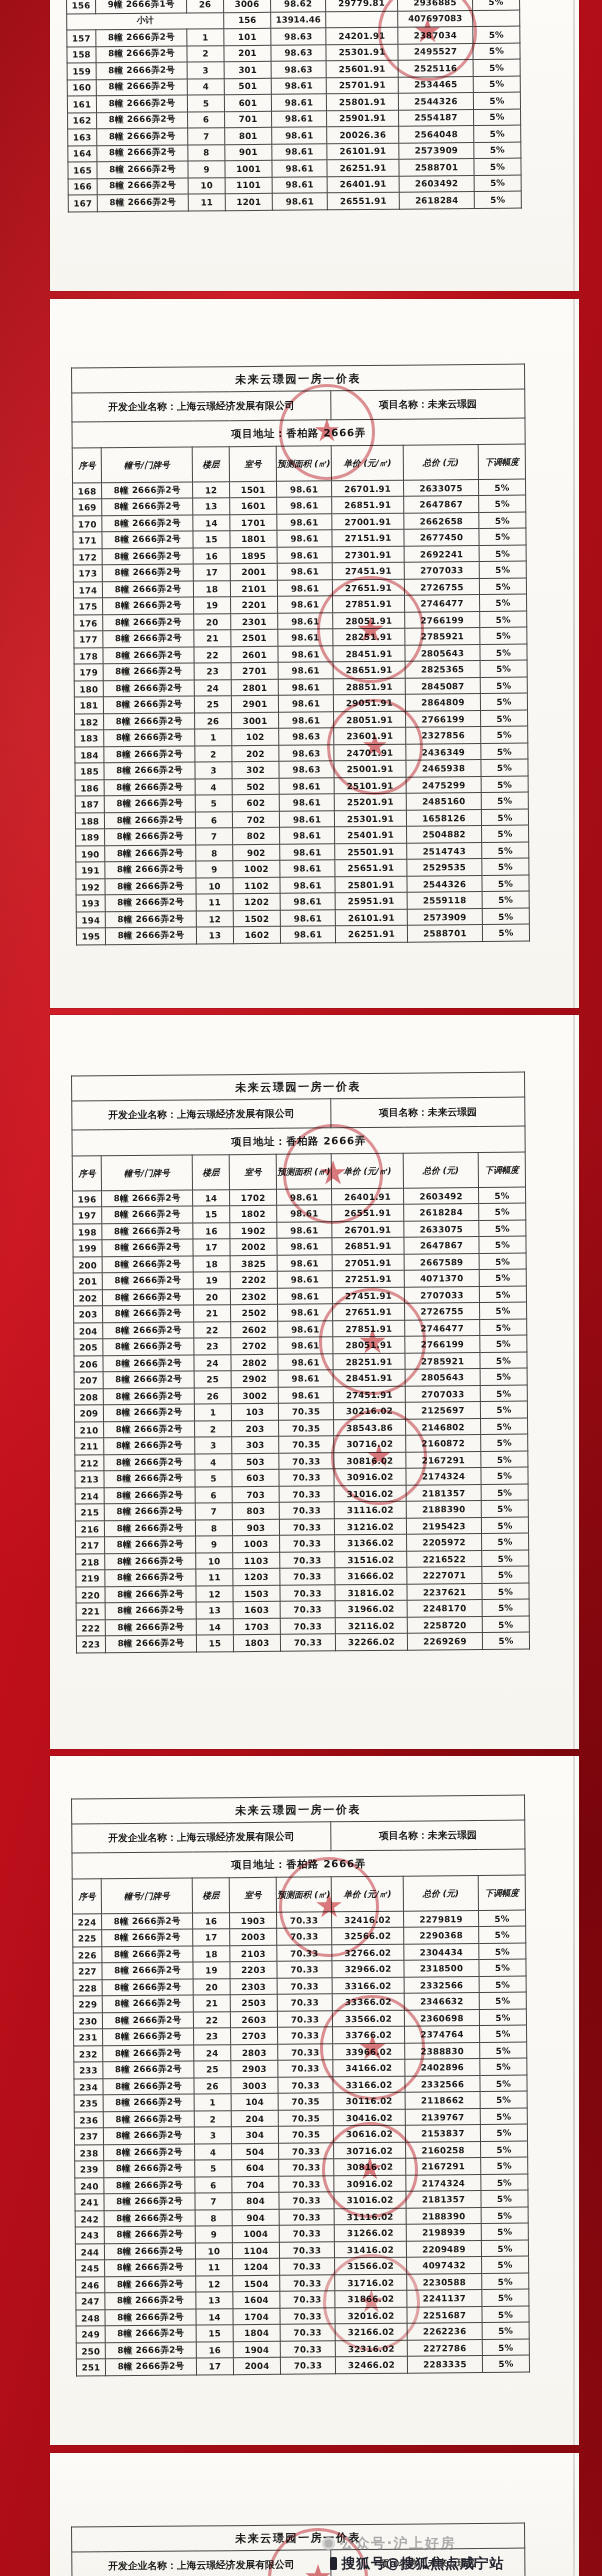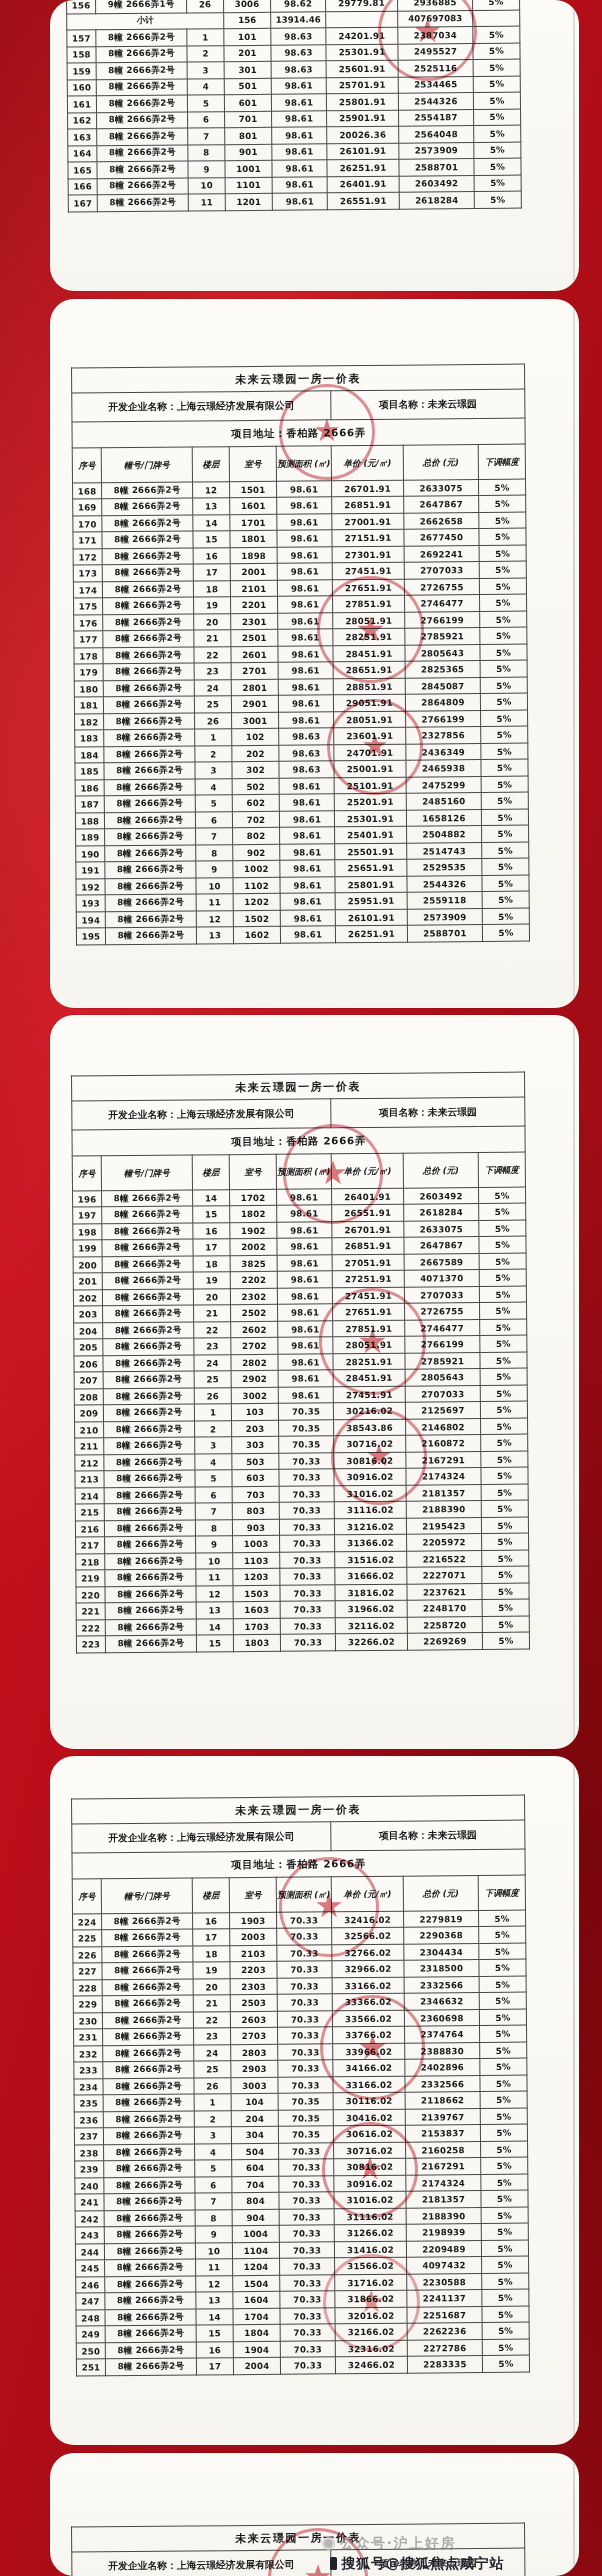--- a/index.html
+++ b/index.html
@@ -5,21 +5,21 @@
   html,body{margin:0;padding:0;}
   body{width:602px;height:2576px;font-family:"DejaVu Sans","Liberation Sans",sans-serif;}
   #stage{position:relative;width:602px;height:2576px;overflow:hidden;
     background:
       radial-gradient(120% 55% at 6% 28%, rgba(255,90,90,.28), transparent 62%),
       radial-gradient(90% 45% at 97% 72%, rgba(90,0,6,.5), transparent 65%),
       radial-gradient(70% 30% at 50% 5%, rgba(255,120,120,.12), transparent 60%),
       linear-gradient(104deg,#9a0b12 0%,#c5101d 26%,#ab0d16 55%,#8c0910 100%);
   }
   .card{position:absolute;left:50px;width:529px;background:linear-gradient(180deg,#fcfbf8 0%,#f6f5f0 100%);
-    overflow:hidden;box-shadow:0 0 0 0.8px rgba(120,10,15,.25);border-radius:24px;}
+    overflow:hidden;box-shadow:0 0 0 0.8px rgba(120,10,15,.25);}
   .card::after{content:"";position:absolute;top:0;bottom:0;right:4.1px;width:1.6px;
     background:linear-gradient(180deg,#d8d5ce,#c9c6bf 50%,#dad7d0);opacity:.8;}
   .doc{position:absolute;transform:rotate(-0.5deg);transform-origin:40% 0;}
   table.price-table{border-collapse:collapse;table-layout:fixed;width:454px;color:#191919;background:transparent;}
   table.price-table td,table.price-table th{border:1.3px solid #474747;text-align:center;padding:0;overflow:hidden;}
   .t-title{height:24.4px;font-size:11px;font-weight:700;letter-spacing:1.6px;}
   .t-info{height:28px;font-size:9.8px;font-weight:700;}
   .t-addr{height:24.4px;font-size:10.2px;font-weight:700;letter-spacing:0.8px;}
   tr.cols th{height:34px;font-size:8.5px;font-weight:700;line-height:1.2;font-style:italic;}
   tr.data-row td{height:15.5px;font-size:8.6px;font-weight:600;letter-spacing:0.2px;}
@@ -264,21 +264,21 @@
               <td>1801</td>
               <td>98.61</td>
               <td>27151.91</td>
               <td>2677450</td>
               <td>5%</td>
             </tr>
             <tr class="data-row">
               <td>172</td>
               <td>8幢 2666弄2号</td>
               <td>16</td>
-              <td>1898</td>
+              <td>1895</td>
               <td>98.61</td>
               <td>27301.91</td>
               <td>2692241</td>
               <td>5%</td>
             </tr>
             <tr class="data-row">
               <td>173</td>
               <td>8幢 2666弄2号</td>
               <td>17</td>
               <td>2001</td>

